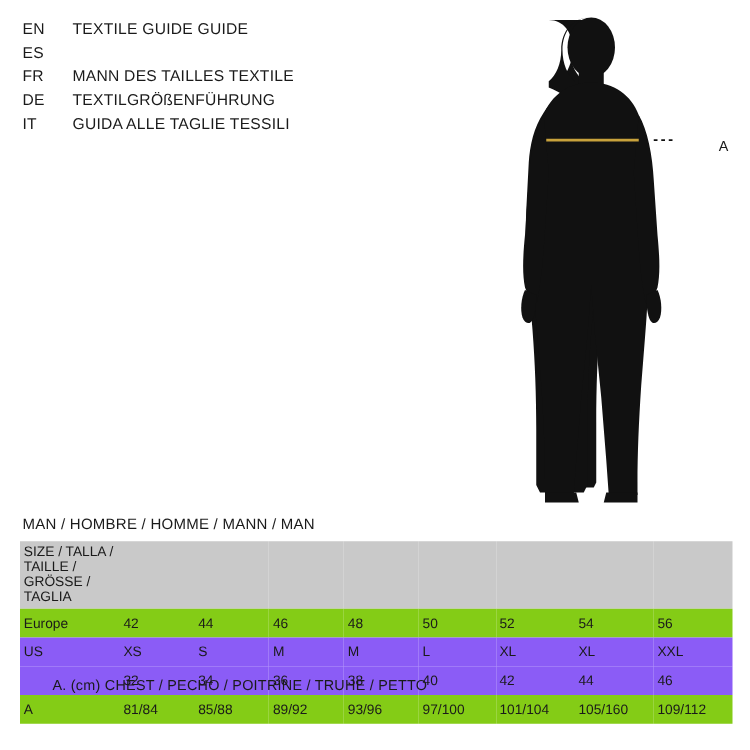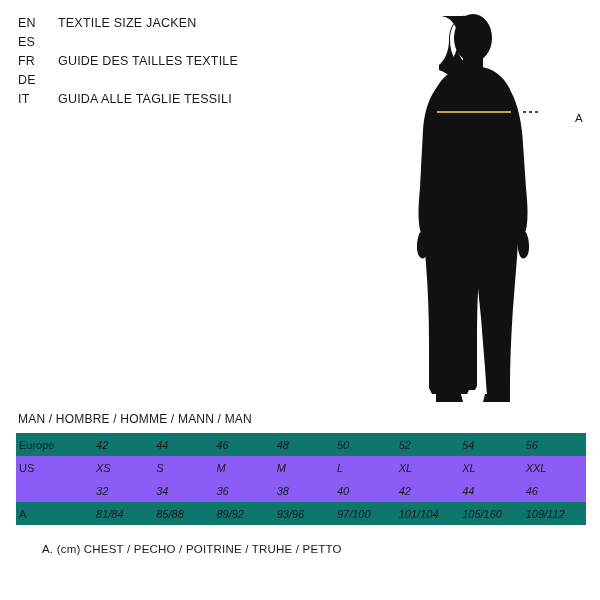--- a/index.html
+++ b/index.html
@@ -106,60 +106,60 @@
     height: 17px;
     vertical-align: middle;
   }
   table.size-table th.col-label,
   table.size-table td.col-label {
     width: 88px;
   }
   table.size-table td.val,
   table.size-table th.val {
     width: 68px;
-    font-style: italic;
   }
   tr.header-row {
     background: #c9c9c9;
   }
   tr.band-dark {
     background: #8b5cf6;
   }
   tr.band-light {
-    background: #0f766e;
+    background: #84cc16;
   }
   .footnote {
     position: absolute;
     left: 18px;
     top: 543px;
     font-size: 11.5px;
     letter-spacing: 0.2px;
     color: #1a1a1a;
     margin-left: 24px;
   }
 </style>
 </head>
 <body>
 
 <div class="page">
 
   <div class="lang-block">
     <div class="lang-row">
       <span class="lang-code">EN</span>
-      <span class="lang-text">TEXTILE SIZE JACKEN</span>
+      <span class="lang-text">TEXTILE GUIDE GUIDE</span>
     </div>
     <div class="lang-row">
       <span class="lang-code">ES</span>
     </div>
     <div class="lang-row">
       <span class="lang-code">FR</span>
-      <span class="lang-text">GUIDE DES TAILLES TEXTILE</span>
+      <span class="lang-text">MANN DES TAILLES TEXTILE</span>
     </div>
     <div class="lang-row">
       <span class="lang-code">DE</span>
+      <span class="lang-text">TEXTILGRÖßENFÜHRUNG</span>
     </div>
     <div class="lang-row">
       <span class="lang-code">IT</span>
       <span class="lang-text">GUIDA ALLE TAGLIE TESSILI</span>
     </div>
   </div>
 
 
   <div class="figure-wrap">
     <svg class="figure-svg" width="185" height="400" viewBox="0 0 185 400">
@@ -191,20 +191,31 @@
       <line x1="22" y1="104" x2="96" y2="104" stroke="#c8a23c" stroke-width="2.2" stroke-dasharray="0"></line>
       <line x1="108" y1="104" x2="124" y2="104" stroke="#111111" stroke-width="1.4" stroke-dasharray="3,3"></line>
     </svg>
     <div class="measure-label">A</div>
   </div>
 
   <div class="table-section">
     <div class="man-title">MAN / HOMBRE / HOMME / MANN / MAN</div>
     <table class="size-table">
       <tbody>
+        <tr class="header-row">
+          <th class="col-label">SIZE / TALLA / TAILLE / GRÖSSE / TAGLIA</th>
+          <th class="val"></th>
+          <th class="val"></th>
+          <th class="val"></th>
+          <th class="val"></th>
+          <th class="val"></th>
+          <th class="val"></th>
+          <th class="val"></th>
+          <th class="val"></th>
+        </tr>
         <tr class="band-light">
           <td class="col-label">Europe</td>
           <td class="val">42</td>
           <td class="val">44</td>
           <td class="val">46</td>
           <td class="val">48</td>
           <td class="val">50</td>
           <td class="val">52</td>
           <td class="val">54</td>
           <td class="val">56</td>

